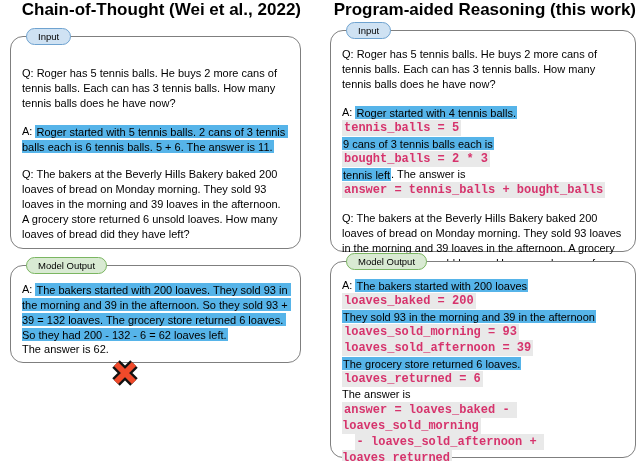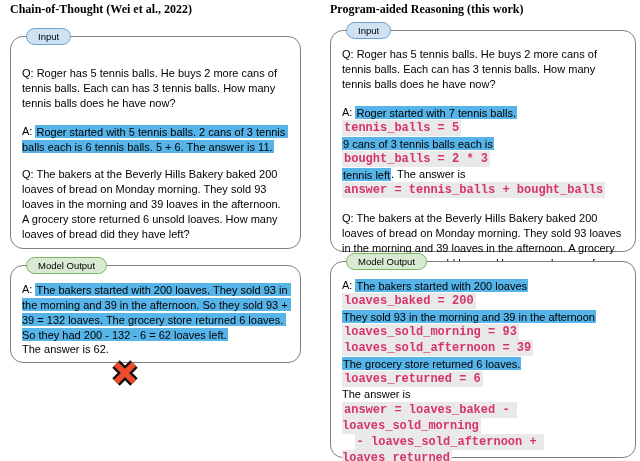--- a/index.html
+++ b/index.html
@@ -6,21 +6,21 @@
   html,body { background:#ffffff; }
   #canvas {
     position:relative; width:640px; height:461px; background:#ffffff;
     font-family:"Liberation Sans", sans-serif; color:#000; overflow:hidden;
   }
   .panel { position:absolute; top:0; }
   #panel-left  { left:10px;  width:291px; }
   #panel-right { left:330px; width:306px; }
   .panel-title {
     position:absolute; top:2px; left:0; width:100%;
-    text-align:left; font-size:12px; font-weight:bold; line-height:15px;font-family:Liberation Serif, serif;
+    text-align:right; font-size:17px; font-weight:bold; line-height:15px;
   }
   .box {
     position:absolute; left:0; width:100%;
     background:#fff; border:1.4px solid var(--box-border);
     border-radius:13px; padding:8px 11px 4px 11px;
   }
   #panel-left  .box-input  { top:36px;  height:213px; }
   #panel-left  .box-output { top:265px; height:98px;  }
   #panel-right .box-input  { top:30px;  height:222px; }
   #panel-right .box-output { top:261px; height:197px; }
@@ -81,21 +81,21 @@
     </div>
   </div>
 
   <div class="panel" id="panel-right">
     <div class="panel-title">Program-aided Reasoning (this work)</div>
     <div class="box box-input">
       <div class="pill pill-input">Input</div>
       <div class="content">
           <div class="para"><span class="s-n">Q: Roger has 5 tennis balls. He buys 2 more cans of tennis balls. Each can has 3 tennis balls. How many tennis balls does he have now?</span></div>
           <div class="gap"></div>
-          <div class="para"><span class="s-n">A: </span><span class="s-h">Roger started with 7 tennis balls.</span></div>
+          <div class="para"><span class="s-n">A: </span><span class="s-h">Roger started with 4 tennis balls.</span></div>
           <div class="code-line"><span class="s-k">tennis_balls = 5</span></div>
           <div class="para"><span class="s-h">9 cans of 3 tennis balls each is</span></div>
           <div class="code-line"><span class="s-k">bought_balls = 2 * 3</span></div>
           <div class="para"><span class="s-h">tennis left</span><span class="s-n">. The answer is</span></div>
           <div class="code-line"><span class="s-k">answer = tennis_balls + bought_balls</span></div>
           <div class="gap"></div>
           <div class="para"><span class="s-n">Q: The bakers at the Beverly Hills Bakery baked 200 loaves of bread on Monday morning. They sold 93 loaves in the morning and 39 loaves in the afternoon. A grocery store returned 6 unsold loaves. How many loaves of bread did they have left?</span></div>
         </div>
     </div>
     <div class="box box-output">

